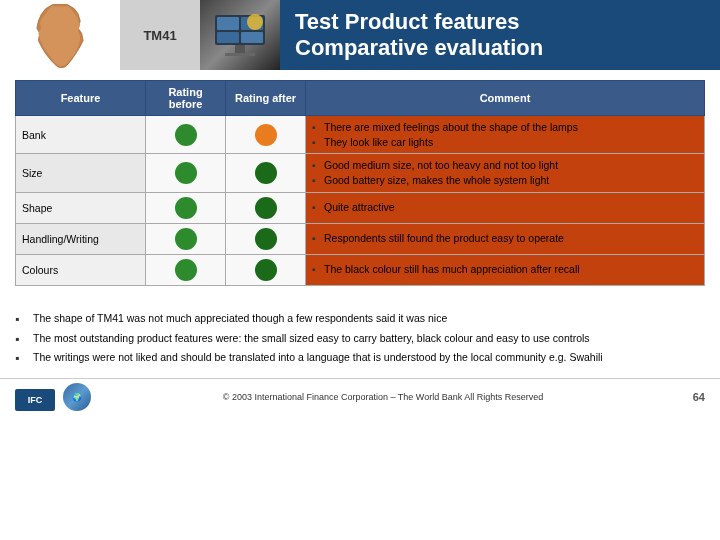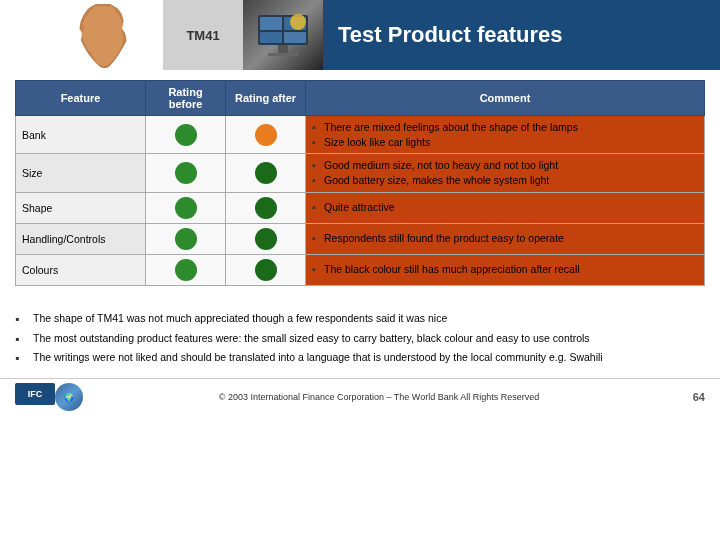--- a/index.html
+++ b/index.html
@@ -11,21 +11,20 @@
       background: #fff;
       overflow: hidden;
     }
 
     
     .header {
       display: flex;
       align-items: stretch;
       height: 70px;
       background: #fff;
-      padding-left: 43px;
     }
     .header-left {
       width: 120px;
       background: #fff;
       display: flex;
       align-items: center;
       justify-content: center;
       position: relative;
     }
     .africa-shape {
@@ -162,22 +161,22 @@
     .footer {
       display: flex;
       align-items: center;
       justify-content: space-between;
       padding: 4px 15px;
       border-top: 1px solid #ccc;
       margin-top: 4px;
     }
     .footer-logos {
       display: flex;
-      align-items: flex-start;
-      gap: 0;
+      align-items: flex-end;
+      gap: 8px;
     }
     .ifc-logo {
       width: 40px;
       height: 22px;
       background: #1a4a7a;
       color: white;
       font-size: 9px;
       font-weight: bold;
       display: flex;
       align-items: center;
@@ -228,20 +227,21 @@
       <rect x="31" y="7" width="22" height="13" rx="1" fill="#3a6a9a"></rect>
       <rect x="7" y="22" width="22" height="11" rx="1" fill="#3a6a9a"></rect>
       <rect x="31" y="22" width="22" height="11" rx="1" fill="#4a7aaa"></rect>
       <rect x="25" y="35" width="10" height="8" fill="#555"></rect>
       <rect x="15" y="43" width="30" height="3" fill="#666"></rect>
       <circle cx="45" cy="12" r="8" fill="#f0c030" opacity="0.8"></circle>
     </svg>
   </div>
   <div class="header-title">
     <h1>Test Product features</h1>
+    <h1>Comparative evaluation</h1>
   </div>
 </div>
 
 <div class="main">
   <table>
     <thead>
       <tr>
         <th class="feature-th">Feature</th>
         <th class="rating-th">Rating before</th>
         <th class="rating-th">Rating after</th>
@@ -253,21 +253,21 @@
     <td class="feature-cell">Bank</td>
     <td class="rating-cell">
       <span class="circle" style="background:#2d8a2d"></span>
     </td>
     <td class="rating-cell">
       <span class="circle" style="background:#e87c1e"></span>
     </td>
     <td class="comment-cell">
       <ul class="comment-list">
               <li>There are mixed feelings about the shape of the lamps</li>
-              <li>Size look like car lights</li>
+              <li>They look like car lights</li>
             </ul>
     </td>
   </tr>
         <tr>
     <td class="feature-cell">Size</td>
     <td class="rating-cell">
       <span class="circle" style="background:#2d8a2d"></span>
     </td>
     <td class="rating-cell">
       <span class="circle" style="background:#1a6a1a"></span>
@@ -287,21 +287,21 @@
     <td class="rating-cell">
       <span class="circle" style="background:#1a6a1a"></span>
     </td>
     <td class="comment-cell">
       <ul class="comment-list">
               <li>Quite attractive</li>
             </ul>
     </td>
   </tr>
         <tr>
-    <td class="feature-cell">Handling/Controls</td>
+    <td class="feature-cell">Handling/Writing</td>
     <td class="rating-cell">
       <span class="circle" style="background:#2d8a2d"></span>
     </td>
     <td class="rating-cell">
       <span class="circle" style="background:#1a6a1a"></span>
     </td>
     <td class="comment-cell">
       <ul class="comment-list">
               <li>Respondents still found the product easy to operate</li>
             </ul>

